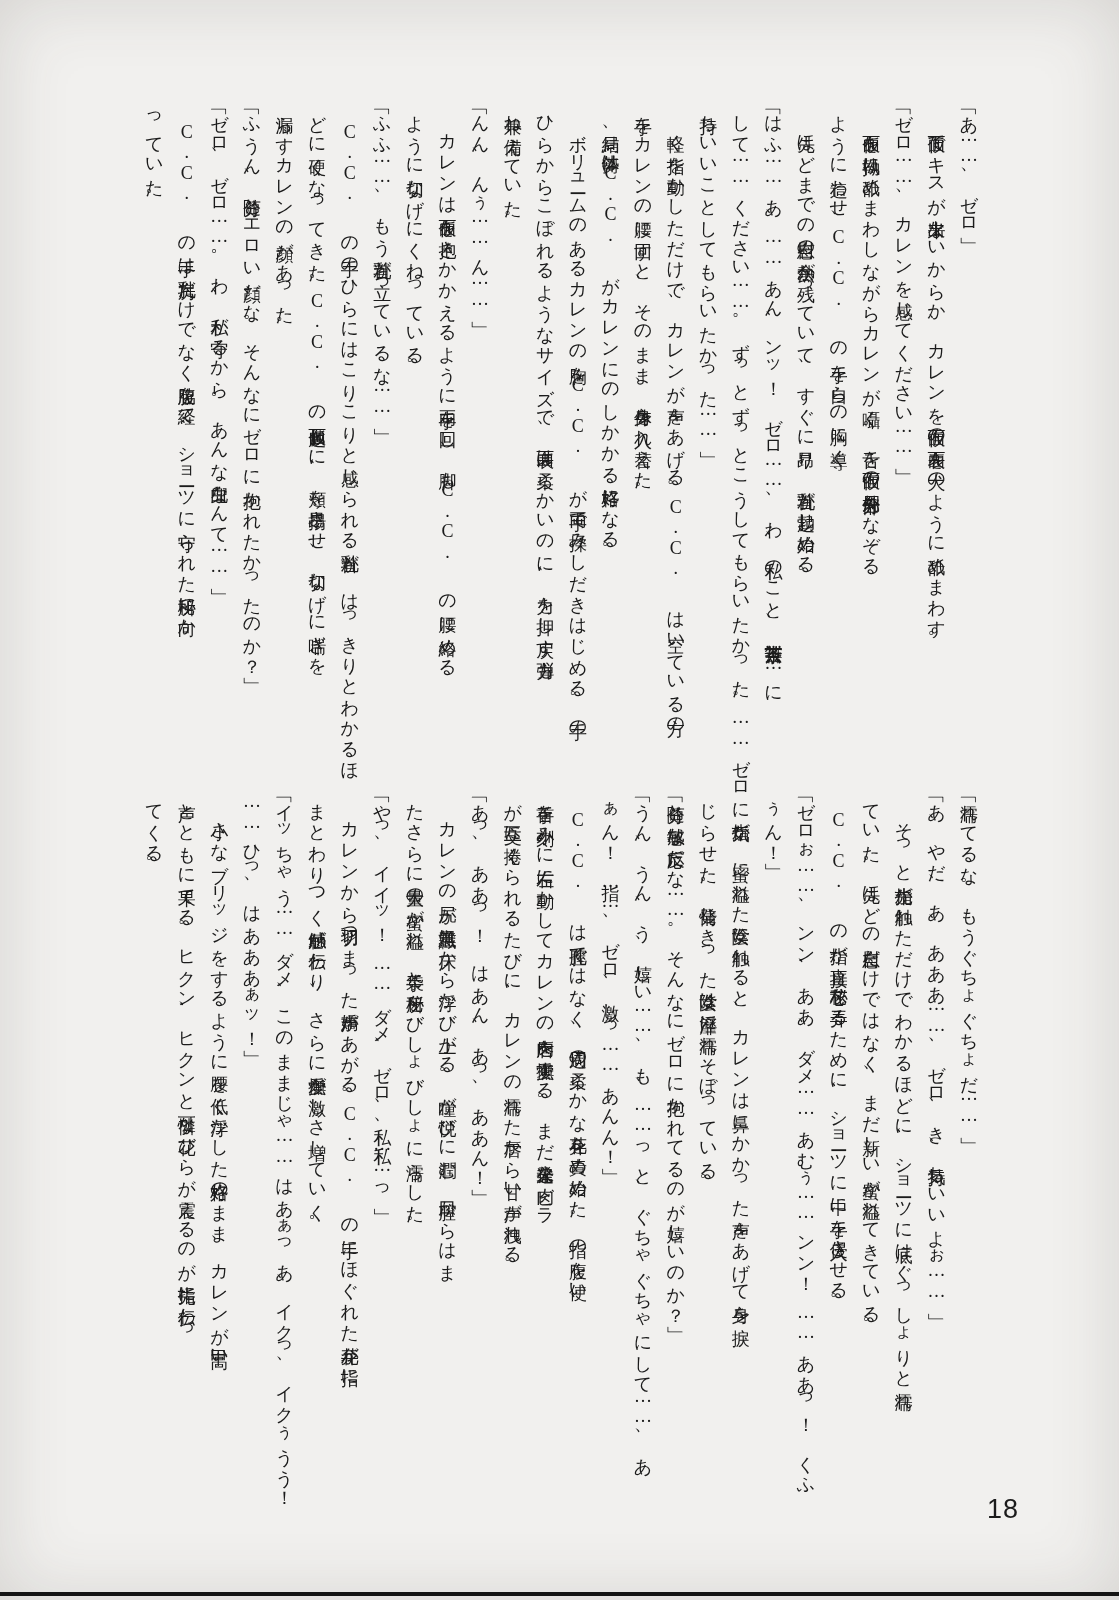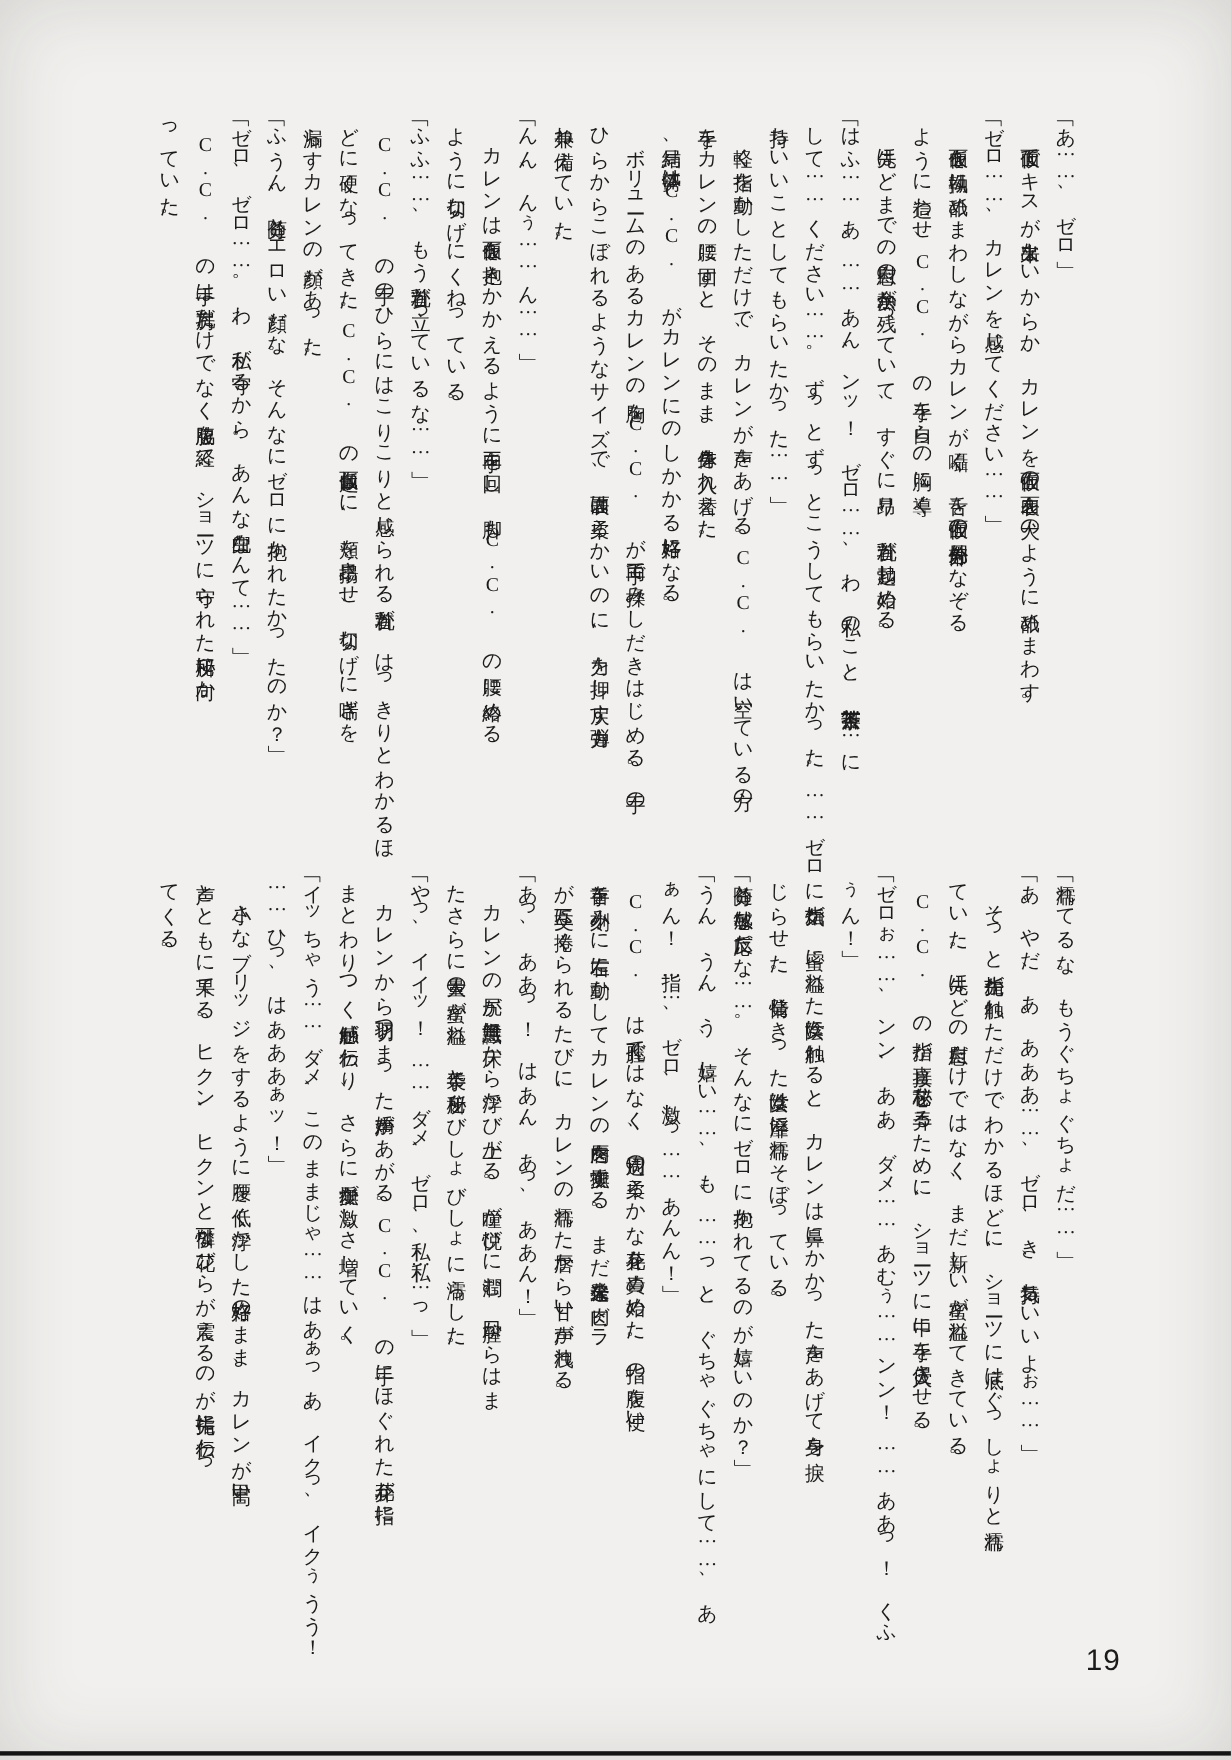--- a/index.html
+++ b/index.html
@@ -96,15 +96,15 @@
       <div class="col">たさらに大量の蜜が溢れ、手袋と秘所をびしょびしょに濡らした。</div>
       <div class="col">「やっ、イイッ！　……ダメ、ゼロ、私、私……っ」</div>
       <div class="col">　カレンから切羽つまった嬌声があがる。C.C. の手にほぐれた花弁が指に</div>
       <div class="col">まとわりつく感触が伝わり、さらに愛撫が激しさ増していく。</div>
       <div class="col">「イッちゃう……ダメ、このままじゃ……はあぁっあ、イクっ、イクぅうう！</div>
       <div class="col">……ひっ、はあああぁッ！」</div>
       <div class="col">　小さなブリッジをするように腰を低く浮かした格好のまま、カレンが甲高い</div>
       <div class="col">声とともに果てる。ヒクン、ヒクンと可憐な花びらが震えるのが指先に伝わっ</div>
       <div class="col">てくる。</div>
     </div>
-  <div class="page-number">19</div>
+  <div class="page-number">18</div>
   <div class="scan-edge"></div>
 </div>
 
 </body></html>

